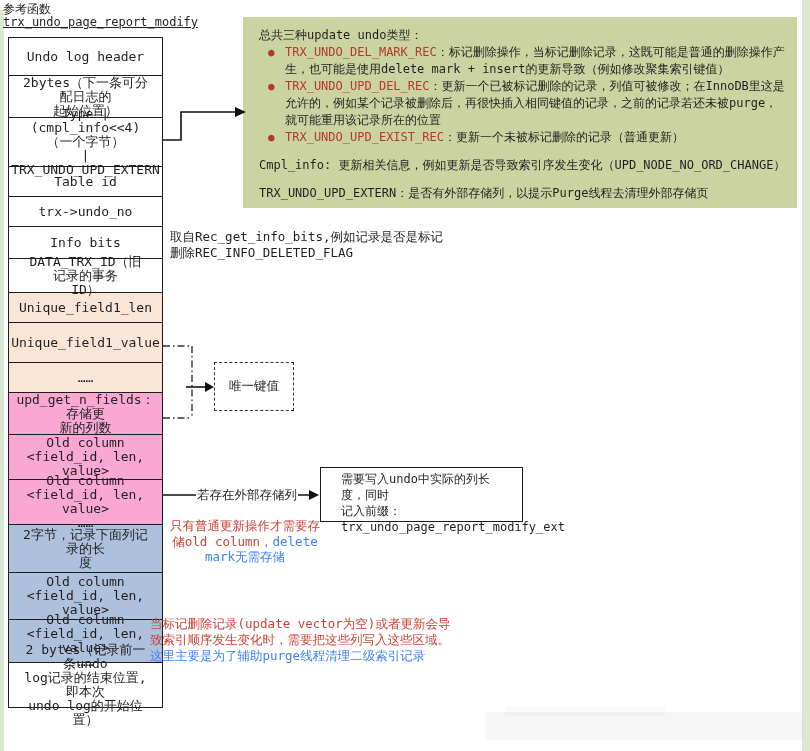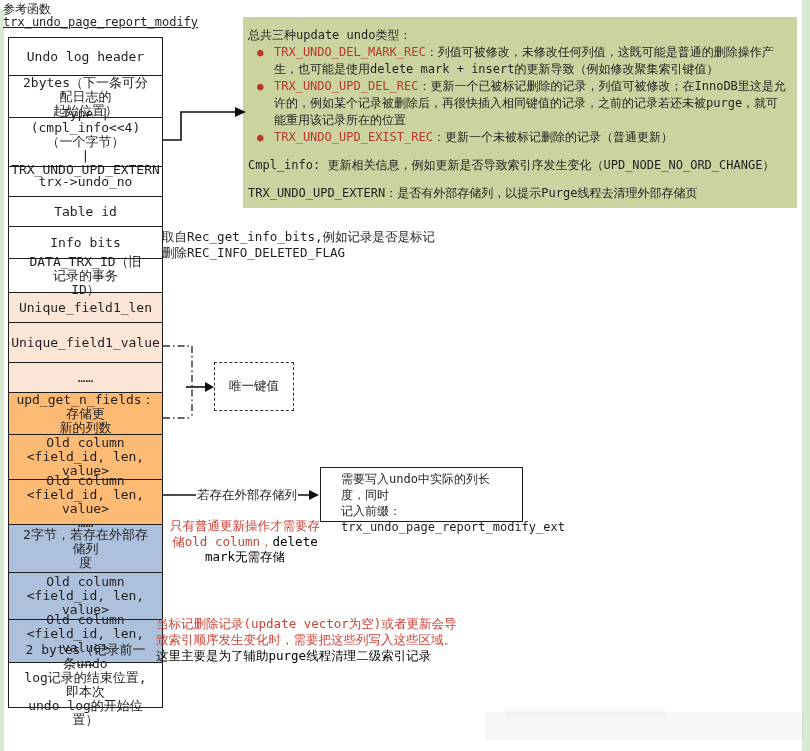--- a/index.html
+++ b/index.html
@@ -20,46 +20,46 @@
   #stack{left:8px;top:37px;width:154px;z-index:2;}
   .sbox{
     box-sizing:border-box;width:155px;display:flex;align-items:center;justify-content:center;
     text-align:center;font-size:13px;line-height:14px;
     border-left:1.5px solid #1c1c1c;border-right:1.5px solid #1c1c1c;border-top:1.5px solid #1c1c1c;
     background:#fff;padding:1px 14px;
   }
   .sbox:last-child{border-bottom:1.5px solid #1c1c1c;}
   .c-plain{background:#ffffff;}
   .c-peach{background:#fbe5d6;}
-  .c-orange{background:#fdba74;}
+  .c-orange{background:#f9a8d4;}
   .c-blue{background:#adc1dc;}
   
   #note-box{
     left:243px;top:17px;width:554px;height:191px;background:#cbd4a0;
-    box-sizing:border-box;padding:10px 10px 0 5px;font-size:12px;line-height:17px;z-index:2;
+    box-sizing:border-box;padding:10px 10px 0 16px;font-size:12px;line-height:17px;z-index:2;
   }
   .bullet{position:relative;padding-left:26px;}
   .bullet .dot{position:absolute;left:9px;top:0;color:#b5382a;font-size:11px;}
   .blabel{color:#b5382a;}
   .note-line{margin-top:11px;}
   
-  #info-note{left:162px;top:229px;font-size:12.5px;line-height:16px;z-index:3;}
+  #info-note{left:170px;top:229px;font-size:12.5px;line-height:16px;z-index:3;}
   #unique-box{
     left:214px;top:362px;width:78px;height:47px;border:1.6px dashed #333;
     display:flex;align-items:center;justify-content:center;font-size:12.5px;z-index:3;background:#fff;
   }
   #ext-box{
     left:320px;top:467px;width:203px;height:55px;border:1.5px solid #1c1c1c;background:#fff;
     box-sizing:border-box;padding:3px 20px;font-size:12px;line-height:16px;z-index:3;
   }
   #extern-label{left:196px;top:487px;font-size:12.5px;background:#fff;padding:0 1px;z-index:6;}
   #oldcol-note{left:170px;top:518px;width:150px;text-align:center;font-size:12.5px;line-height:15.5px;z-index:3;}
-  #purge-note{left:156px;top:616px;width:302px;font-size:12.5px;line-height:16px;z-index:3;}
+  #purge-note{left:150px;top:616px;width:302px;font-size:12.5px;line-height:16px;z-index:3;}
   .red{color:#cc4236;margin-top:34px;}
-  .dark{color:#000000;}
+  .dark{color:#3b82f6;}
   
   #connectors{left:0;top:0;width:810px;height:751px;z-index:4;pointer-events:none;}
   
   #watermark{left:485px;top:712px;width:318px;height:28px;background:rgba(0,0,0,0.035);border-radius:3px;z-index:1;}
   #watermark .wm-inner{position:absolute;left:20px;top:-6px;width:160px;height:10px;background:rgba(0,0,0,0.02);}
 </style>
 </head>
 <body>
 
 <div id="canvas">
@@ -70,51 +70,51 @@
   <div id="ref-label" class="abs">参考函数</div>
   <div id="function-name" class="abs">trx_undo_page_report_modify</div>
 
   <div id="stack" class="abs">
     <div class="sbox c-plain pre" style="height:38px">Undo log header</div>
     <div class="sbox c-plain pre" style="height:42px">2bytes（下一条可分配日志的
 起始位置）</div>
     <div class="sbox c-plain pre" style="height:49px">Type | (cmpl_info&lt;&lt;4)
 （一个字节）
 | TRX_UNDO_UPD_EXTERN</div>
+    <div class="sbox c-plain pre" style="height:30px">Table id</div>
     <div class="sbox c-plain pre" style="height:30px">trx-&gt;undo_no</div>
-    <div class="sbox c-plain pre" style="height:30px">Table id</div>
     <div class="sbox c-plain pre" style="height:32px">Info bits</div>
     <div class="sbox c-plain pre" style="height:34px">DATA_TRX_ID（旧记录的事务
 ID）</div>
     <div class="sbox c-peach pre" style="height:30px">Unique_field1_len</div>
     <div class="sbox c-peach pre" style="height:40px">Unique_field1_value</div>
     <div class="sbox c-peach pre" style="height:30px">……</div>
     <div class="sbox c-orange pre" style="height:42px">upd_get_n_fields：存储更
 新的列数</div>
     <div class="sbox c-orange pre" style="height:45px">Old column
 &lt;field_id, len, value&gt;</div>
     <div class="sbox c-orange pre" style="height:45px">Old column
 &lt;field_id, len, value&gt;
 ……</div>
-    <div class="sbox c-blue pre" style="height:48px">2字节，若存在外部存储列
+    <div class="sbox c-blue pre" style="height:48px">2字节，记录下面列记录的长
 度</div>
     <div class="sbox c-blue pre" style="height:47px">Old column
 &lt;field_id, len, value&gt;</div>
     <div class="sbox c-blue pre" style="height:43px">Old column
 &lt;field_id, len, value&gt;
 ……</div>
     <div class="sbox c-plain pre" style="height:46px">2 bytes（记录前一条undo
 log记录的结束位置,即本次
 undo log的开始位置）</div>
   </div>
 
   <div id="note-box" class="abs">
     <div>总共三种update undo类型：</div>
     <div class="bullet">
-      <span class="dot">●</span><span class="blabel">TRX_UNDO_DEL_MARK_REC</span><span>：列值可被修改，未修改任何列值，这既可能是普通的删除操作产生，也可能是使用delete mark + insert的更新导致（例如修改聚集索引键值）</span>
+      <span class="dot">●</span><span class="blabel">TRX_UNDO_DEL_MARK_REC</span><span>：标记删除操作，当标记删除记录，这既可能是普通的删除操作产生，也可能是使用delete mark + insert的更新导致（例如修改聚集索引键值）</span>
     </div>
     <div class="bullet">
       <span class="dot">●</span><span class="blabel">TRX_UNDO_UPD_DEL_REC</span><span>：更新一个已被标记删除的记录，列值可被修改；在InnoDB里这是允许的，例如某个记录被删除后，再很快插入相同键值的记录，之前的记录若还未被purge，就可能重用该记录所在的位置</span>
     </div>
     <div class="bullet">
       <span class="dot">●</span><span class="blabel">TRX_UNDO_UPD_EXIST_REC</span><span>：更新一个未被标记删除的记录（普通更新）</span>
     </div>
     <div class="note-line">Cmpl_info: 更新相关信息，例如更新是否导致索引序发生变化（UPD_NODE_NO_ORD_CHANGE）</div>
     <div class="note-line">TRX_UNDO_UPD_EXTERN：是否有外部存储列，以提示Purge线程去清理外部存储页</div>
   </div>

